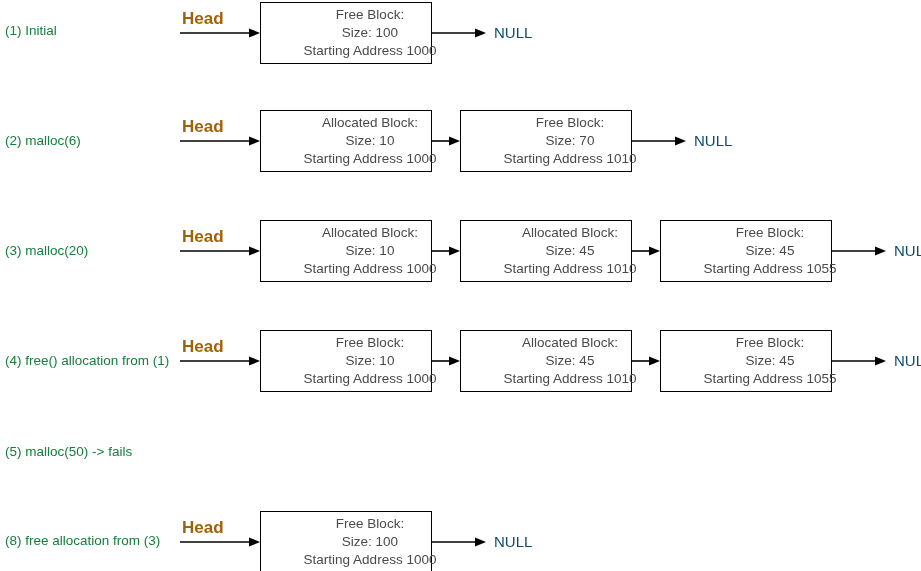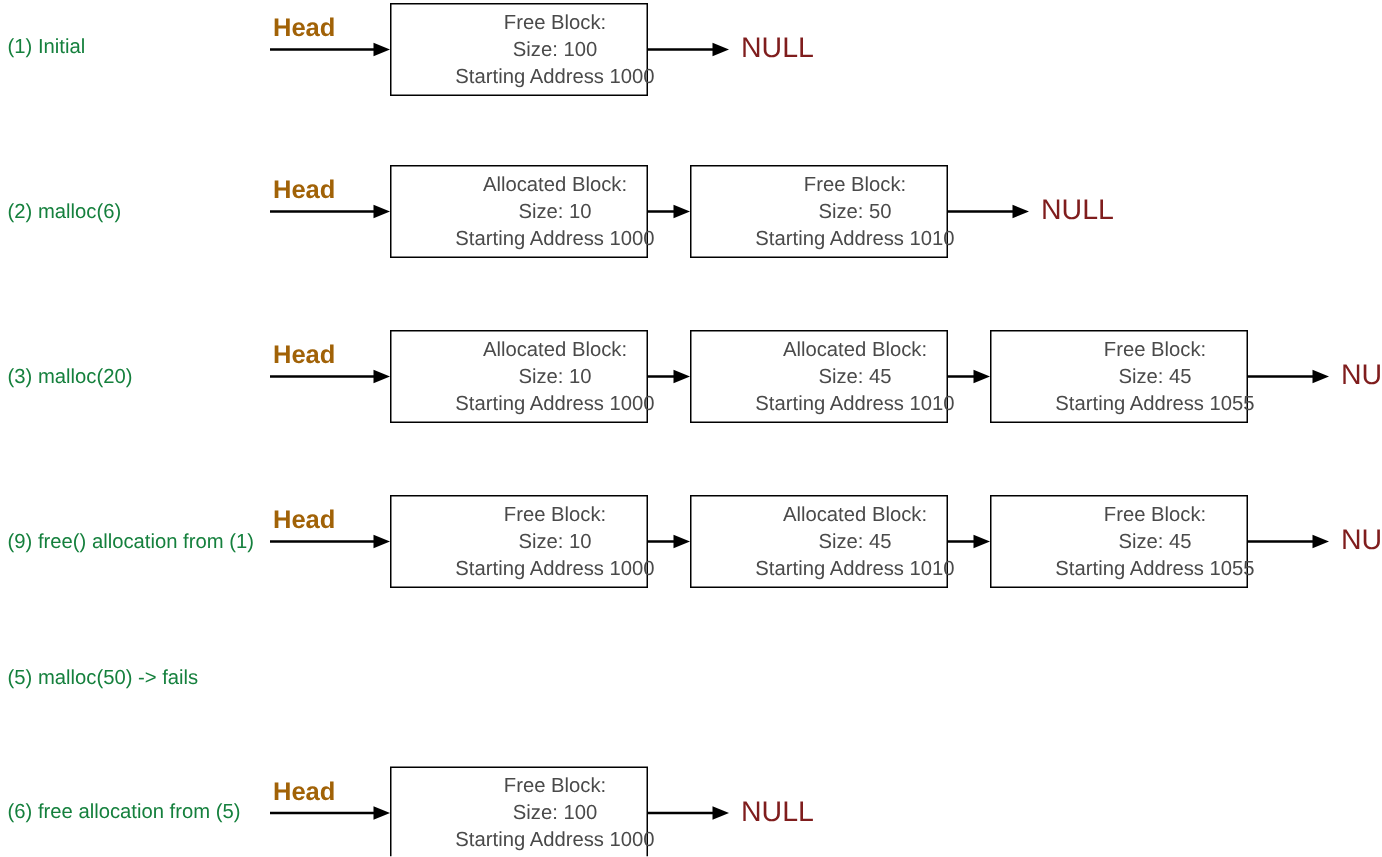--- a/index.html
+++ b/index.html
@@ -73,23 +73,23 @@
     margin-left: 48px;
   }
   
   .connector {
     position: absolute;
   }
   .connector svg { display: block; }
   
   .null-text {
     position: absolute;
-    font-size: 19px;
+    font-size: 15px;
     line-height: 16px;
-    color: #7f1d1d;
+    color: #0c4a6e;
     white-space: nowrap;
   }
 </style>
 </head>
 <body>
 
 <div id="canvas">
     <div class="row" style="top: 0px;">
       <div class="step-label" style="top: 23px;">(1) Initial</div>
       <div class="head-arrow" style="left: 180px; top: 13px; width: 80px;">
@@ -127,21 +127,21 @@
         <div class="line">Starting Address 1000</div>
       </div>
       <div class="connector" style="left: 432px; top: 135px;">
         <svg width="28" height="12" viewBox="0 0 28 12">
           <line x1="0" y1="6" x2="19" y2="6" stroke="#000000" stroke-width="1.6"></line>
           <polygon points="17,1.5 28,6 17,10.5" fill="#000000"></polygon>
         </svg>
       </div>
       <div class="block" style="left: 460px; top: 110px; width: 172px; height: 62px;">
         <div class="line">Free Block:</div>
-        <div class="line">Size: 50</div>
+        <div class="line">Size: 70</div>
         <div class="line">Starting Address 1010</div>
       </div>
       <div class="connector" style="left: 632px; top: 135px;">
         <svg width="54" height="12" viewBox="0 0 54 12">
           <line x1="0" y1="6" x2="45" y2="6" stroke="#000000" stroke-width="1.6"></line>
           <polygon points="43,1.5 54,6 43,10.5" fill="#000000"></polygon>
         </svg>
       </div>
       <div class="null-text" style="left: 694px; top: 133px;">NULL</div>
     </div>
@@ -183,21 +183,21 @@
       </div>
       <div class="connector" style="left: 832px; top: 245px;">
         <svg width="54" height="12" viewBox="0 0 54 12">
           <line x1="0" y1="6" x2="45" y2="6" stroke="#000000" stroke-width="1.6"></line>
           <polygon points="43,1.5 54,6 43,10.5" fill="#000000"></polygon>
         </svg>
       </div>
       <div class="null-text" style="left: 894px; top: 243px;">NULL</div>
     </div>
     <div class="row" style="top: 0px;">
-      <div class="step-label" style="top: 353px;">(9) free() allocation from (1)</div>
+      <div class="step-label" style="top: 353px;">(4) free() allocation from (1)</div>
       <div class="head-arrow" style="left: 180px; top: 341px; width: 80px;">
         <span class="head-text">Head</span>
         <svg width="80" height="12" viewBox="0 0 80 12">
           <line x1="0" y1="6" x2="71" y2="6" stroke="#000000" stroke-width="1.6"></line>
           <polygon points="69,1.5 80,6 69,10.5" fill="#000000"></polygon>
         </svg>
       </div>
       <div class="block" style="left: 260px; top: 330px; width: 172px; height: 62px;">
         <div class="line">Free Block:</div>
         <div class="line">Size: 10</div>
@@ -230,21 +230,21 @@
           <line x1="0" y1="6" x2="45" y2="6" stroke="#000000" stroke-width="1.6"></line>
           <polygon points="43,1.5 54,6 43,10.5" fill="#000000"></polygon>
         </svg>
       </div>
       <div class="null-text" style="left: 894px; top: 353px;">NULL</div>
     </div>
     <div class="row" style="top: 0px;">
       <div class="step-label" style="top: 444px;">(5) malloc(50) -&gt; fails</div>
     </div>
     <div class="row" style="top: 0px;">
-      <div class="step-label" style="top: 533px;">(6) free allocation from (5)</div>
+      <div class="step-label" style="top: 533px;">(8) free allocation from (3)</div>
       <div class="head-arrow" style="left: 180px; top: 522px; width: 80px;">
         <span class="head-text">Head</span>
         <svg width="80" height="12" viewBox="0 0 80 12">
           <line x1="0" y1="6" x2="71" y2="6" stroke="#000000" stroke-width="1.6"></line>
           <polygon points="69,1.5 80,6 69,10.5" fill="#000000"></polygon>
         </svg>
       </div>
       <div class="block" style="left: 260px; top: 511px; width: 172px; height: 62px;">
         <div class="line">Free Block:</div>
         <div class="line">Size: 100</div>

